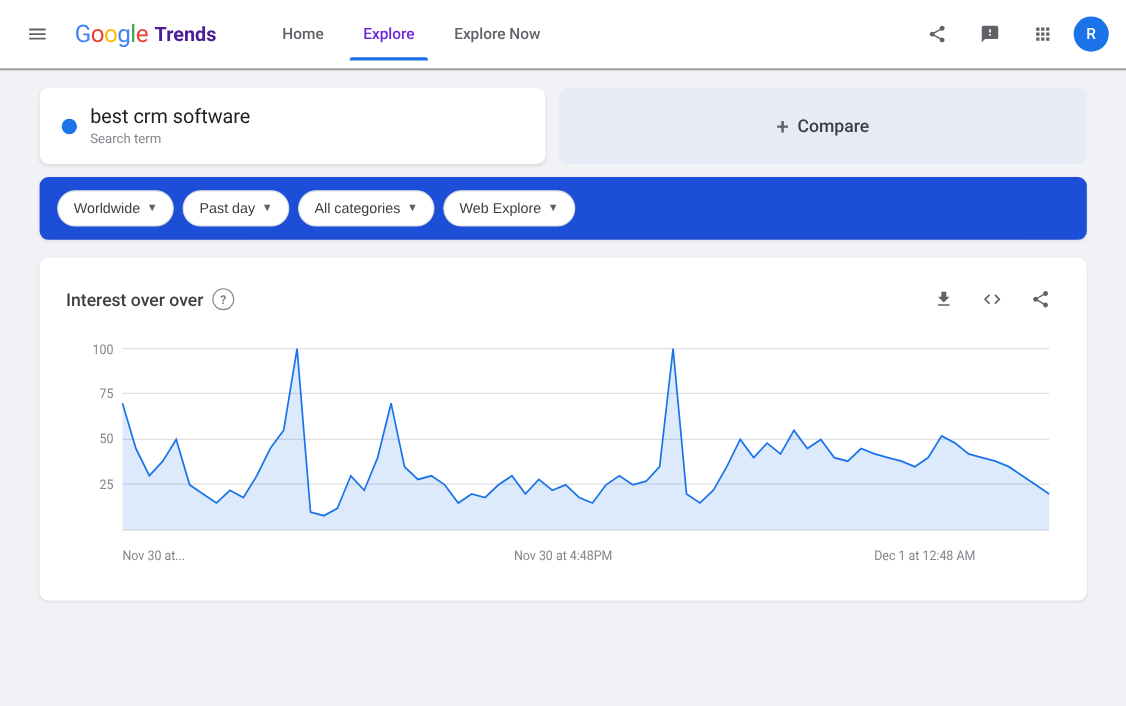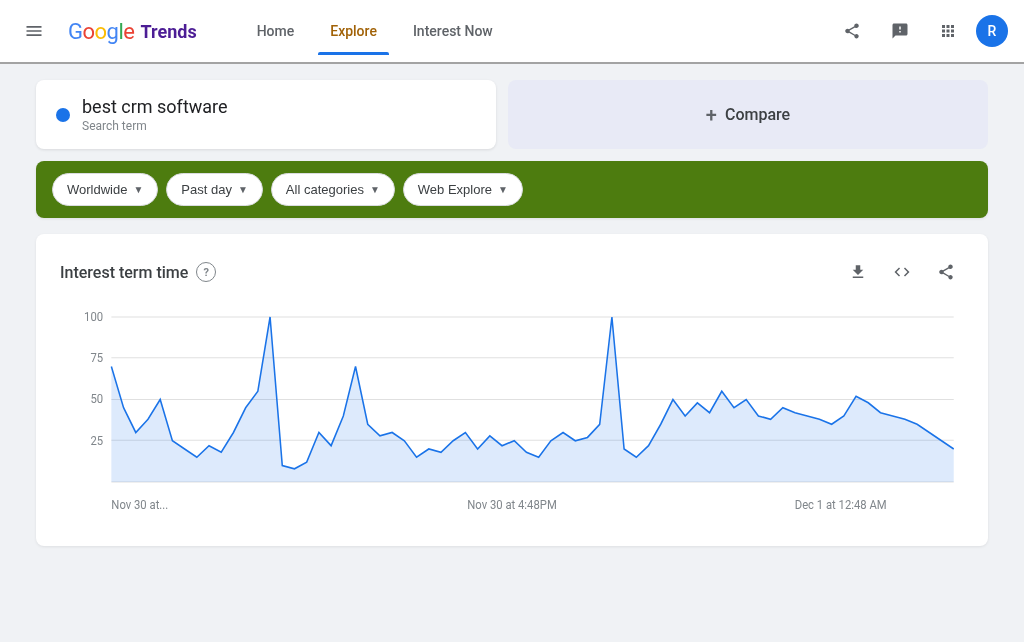--- a/index.html
+++ b/index.html
@@ -66,21 +66,21 @@
       padding: 8px 12px;
       font-size: 14px;
       color: #5f6368;
       cursor: pointer;
       border-radius: 4px;
       text-decoration: none;
       font-weight: 500;
       position: relative;
     }
     .nav-item.active {
-      color: #a16207;
+      color: #6d28d9;
     }
     .nav-item.active::after {
       content: '';
       position: absolute;
       bottom: -8px;
       left: 0;
       right: 0;
       height: 3px;
       background: #1a73e8;
       border-radius: 2px 2px 0 0;
@@ -178,21 +178,21 @@
     .compare-plus {
       font-size: 20px;
       color: #5f6368;
     }
 
     
     .filters-bar {
       display: flex;
       gap: 8px;
       margin-bottom: 16px;
-      background: #4d7c0f;
+      background: #1d4ed8;
       border-radius: 8px;
       padding: 12px 16px;
       box-shadow: 0 1px 3px rgba(0,0,0,0.08);
       align-items: center;
     }
     .filter-btn {
       display: flex;
       align-items: center;
       gap: 6px;
       padding: 8px 14px;
@@ -306,21 +306,21 @@
     </div>
     <div class="logo-container">
       <span class="logo-google">
         <span class="g-blue">G</span><span class="g-red">o</span><span class="g-yellow">o</span><span class="g-blue">g</span><span class="g-green">l</span><span class="g-red">e</span>
       </span>
       <span class="logo-trends">Trends</span>
     </div>
     <nav class="nav-items">
       <a class="nav-item">Home</a>
       <a class="nav-item active">Explore</a>
-      <a class="nav-item">Interest Now</a>
+      <a class="nav-item">Explore Now</a>
     </nav>
   </div>
   <div class="header-right">
     <button class="icon-btn" title="Share">
       <svg width="18" height="18" viewBox="0 0 24 24" fill="currentColor" color="#5f6368">
         <path d="M18 16.08c-.76 0-1.44.3-1.96.77L8.91 12.7c.05-.23.09-.46.09-.7s-.04-.47-.09-.7l7.05-4.11c.54.5 1.25.81 2.04.81 1.66 0 3-1.34 3-3s-1.34-3-3-3-3 1.34-3 3c0 .24.04.47.09.7L8.04 9.81C7.5 9.31 6.79 9 6 9c-1.66 0-3 1.34-3 3s1.34 3 3 3c.79 0 1.5-.31 2.04-.81l7.12 4.16c-.05.21-.08.43-.08.65 0 1.61 1.31 2.92 2.92 2.92s2.92-1.31 2.92-2.92-1.31-2.92-2.92-2.92z"></path>
       </svg>
     </button>
     <button class="icon-btn" title="Feedback">
       <svg width="18" height="18" viewBox="0 0 24 24" fill="currentColor" color="#5f6368">
@@ -367,21 +367,21 @@
     </button>
     <button class="filter-btn">
       <span>Web Explore</span>
       <span class="filter-arrow">▼</span>
     </button>
   </div>
 
   <div class="chart-section">
     <div class="chart-header">
       <div class="chart-title-group">
-        <span class="chart-title">Interest term time</span>
+        <span class="chart-title">Interest over over</span>
         <div class="help-icon">?</div>
       </div>
       <div class="chart-actions">
         <button class="chart-action-btn" title="Download">
           <svg width="18" height="18" viewBox="0 0 24 24" fill="currentColor" color="#5f6368">
             <path d="M19 9h-4V3H9v6H5l7 7 7-7zM5 18v2h14v-2H5z"></path>
           </svg>
         </button>
         <button class="chart-action-btn" title="Embed">
           <svg width="18" height="18" viewBox="0 0 24 24" fill="currentColor" color="#5f6368">

